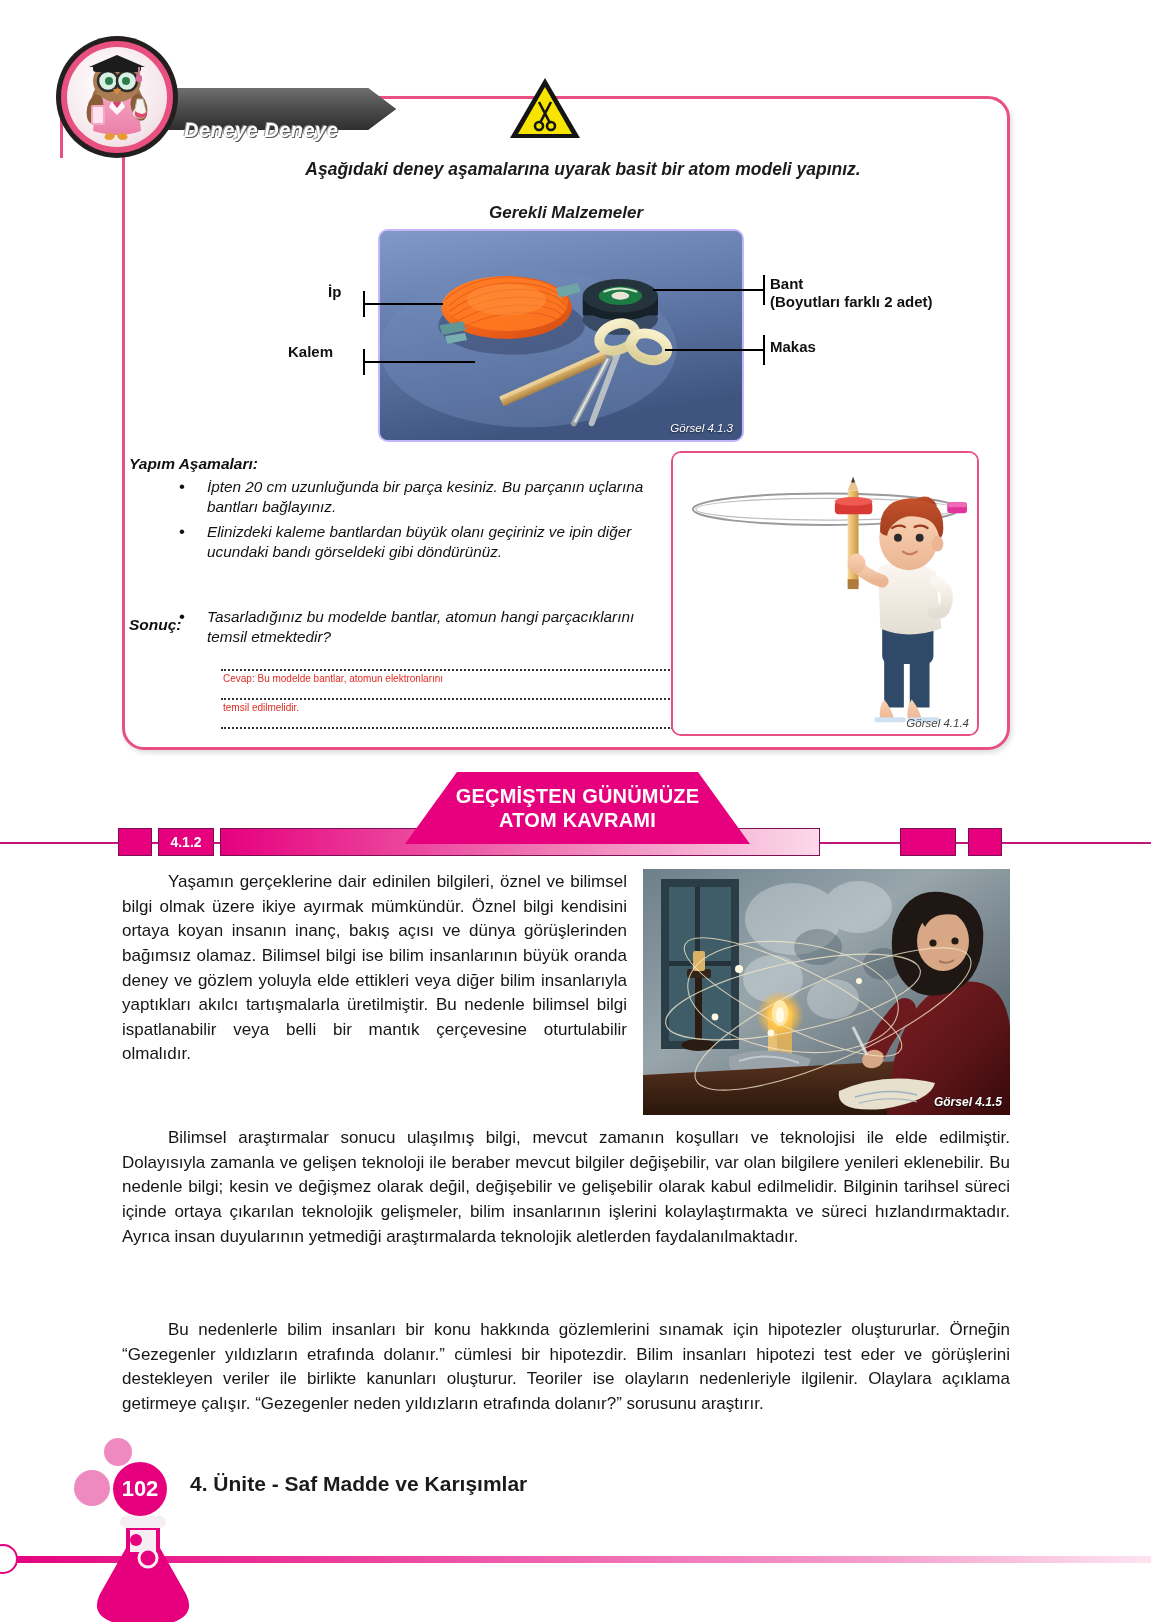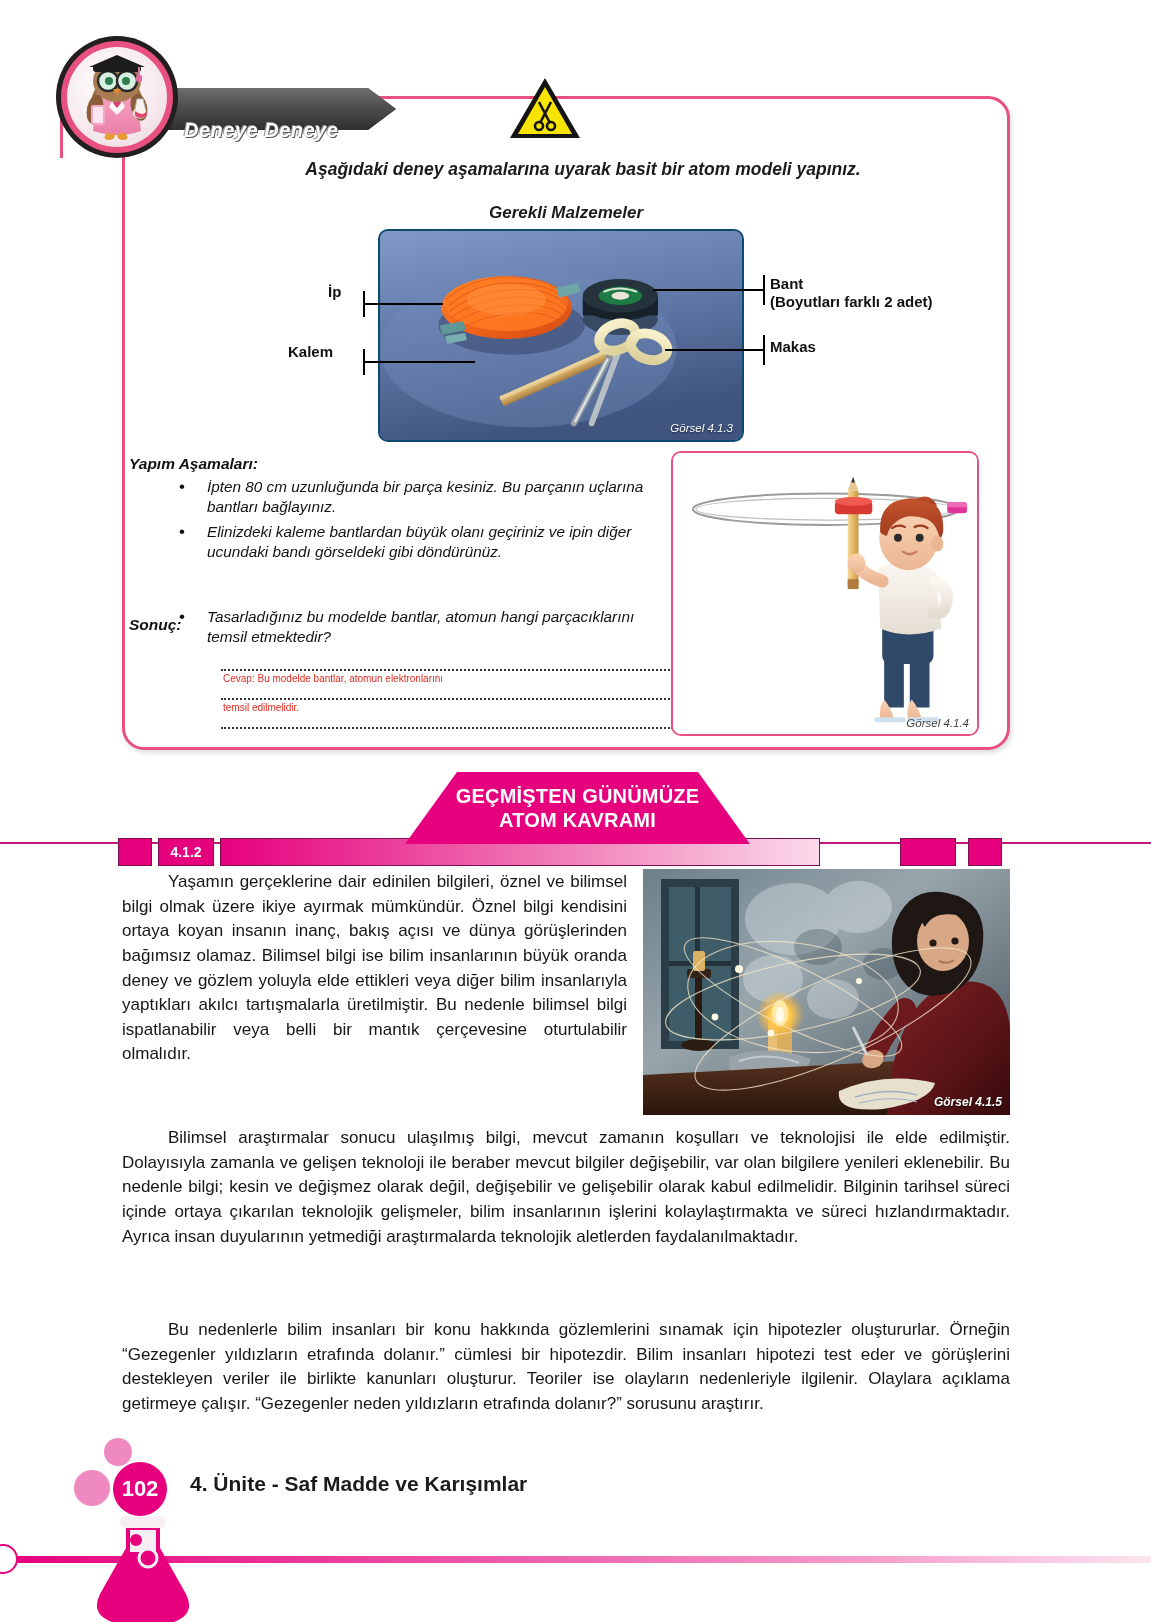--- a/index.html
+++ b/index.html
@@ -115,21 +115,21 @@
     color: #1b1b1b;
   }
 
   
   .photo-wrap {
     position: absolute;
     left: 253px;
     top: 130px;
     width: 366px;
     height: 213px;
-    border: 2px solid #0c4a6e;
+    border: 2px solid #c4b5fd;
     border-radius: 10px;
     overflow: hidden;
     background: #6a84b5;
   }
   .photo-svg { position: absolute; inset: 0; width: 100%; height: 100%; }
   .photo-cap {
     position: absolute;
     right: 9px; bottom: 6px;
     font-size: 11.5px;
     font-style: italic;
@@ -238,21 +238,21 @@
 
   
   .divider { position: absolute; left: 0; top: 828px; width: 1151px; height: 30px; z-index: 4; }
   .div-line {
     position: absolute; left: 0; top: 14px;
     width: 1151px; height: 2px;
     background: #c1167e;
   }
   .chip {
     position: absolute;
-    top: 10px; height: 28px;
+    top: 0; height: 28px;
     border: 1px solid #7c0f52;
   }
   .chip-a { left: 118px; width: 34px; background: #e6007e; }
   .chip-num {
     left: 158px; width: 56px;
     background: #e6007e;
     display: flex; align-items: center; justify-content: center;
     color: #fff; font-size: 14px; font-weight: bold;
   }
   .chip-long {
@@ -448,21 +448,21 @@
   <div class="leader" style="left:528px; top:190px; width:112px; height:2px;"></div>
   <div class="lbl lbl-bant">Bant
 (Boyutları farklı 2 adet)</div>
 
   <div class="leader" style="left:638px; top:236px; width:2px; height:30px;"></div>
   <div class="leader" style="left:540px; top:250px; width:100px; height:2px;"></div>
   <div class="lbl lbl-makas">Makas</div>
 
   <div class="sec-head head-yapim">Yapım Aşamaları:</div>
   <ul class="steps">
-    <li>İpten 80 cm uzunluğunda bir parça kesiniz. Bu parçanın uçlarına bantları bağlayınız.</li>
+    <li>İpten 20 cm uzunluğunda bir parça kesiniz. Bu parçanın uçlarına bantları bağlayınız.</li>
     <li>Elinizdeki kaleme bantlardan büyük olanı geçiriniz ve ipin diğer ucundaki bandı görseldeki gibi döndürünüz.</li>
   </ul>
 
   <div class="sec-head head-sonuc">Sonuç:</div>
   <ul class="result">
     <li>Tasarladığınız bu modelde bantlar, atomun hangi parçacıklarını temsil etmektedir?</li>
   </ul>
 
   <div class="answer-area">
     <div class="dotline"></div>

